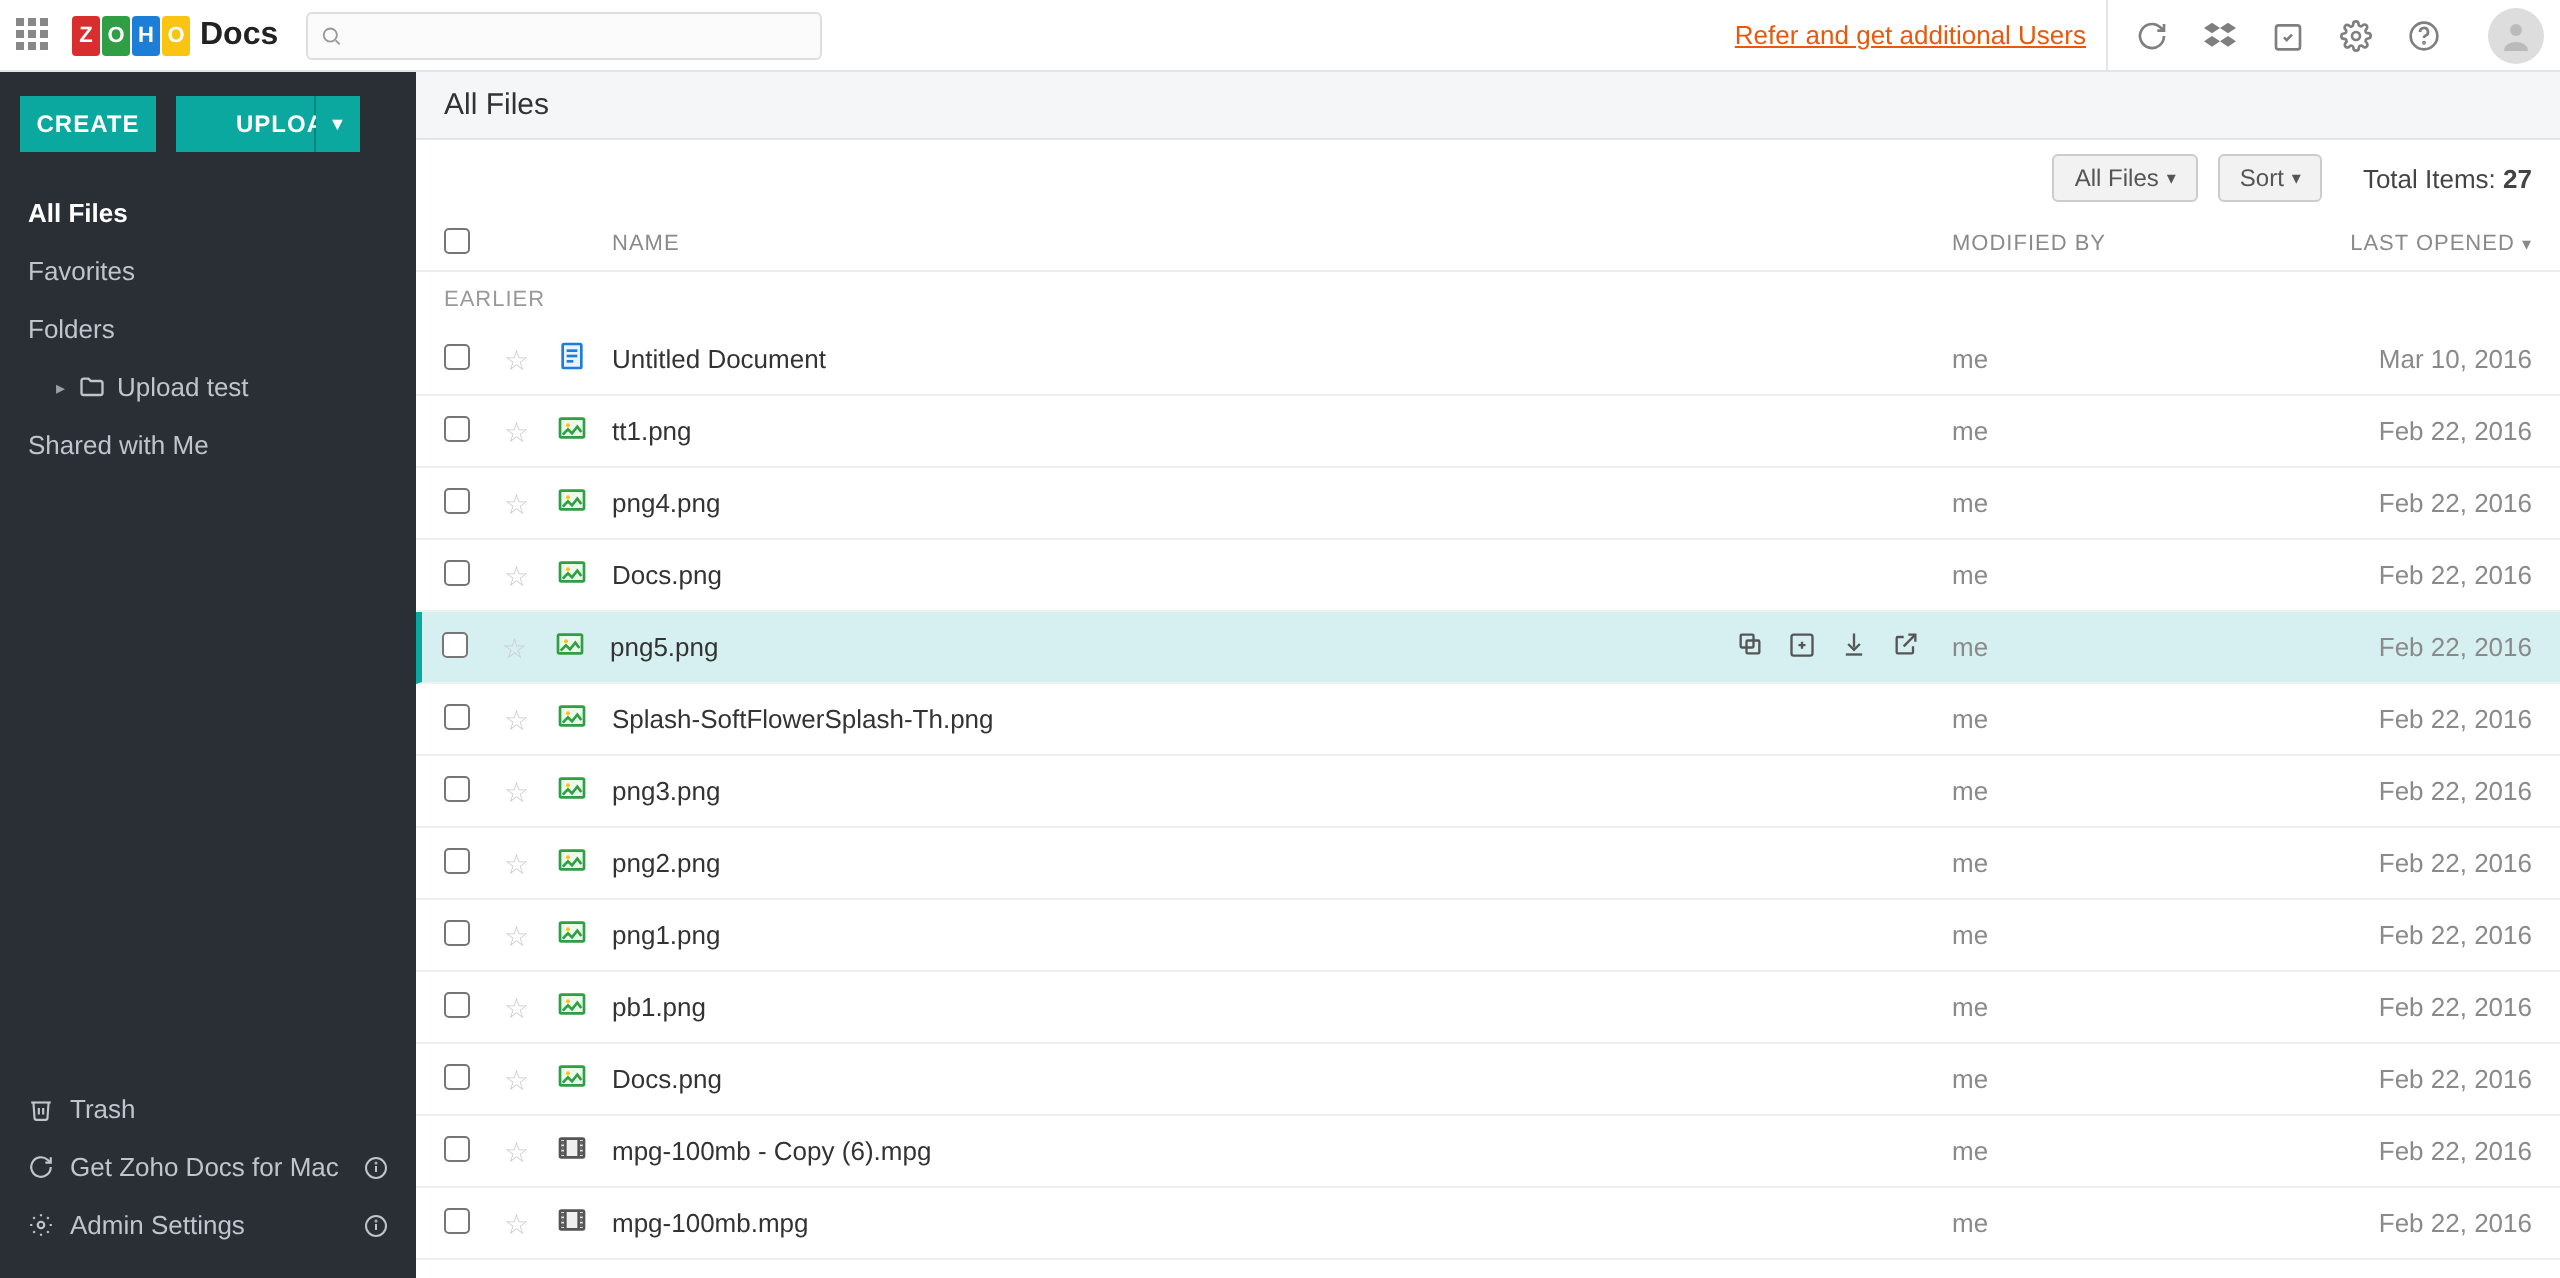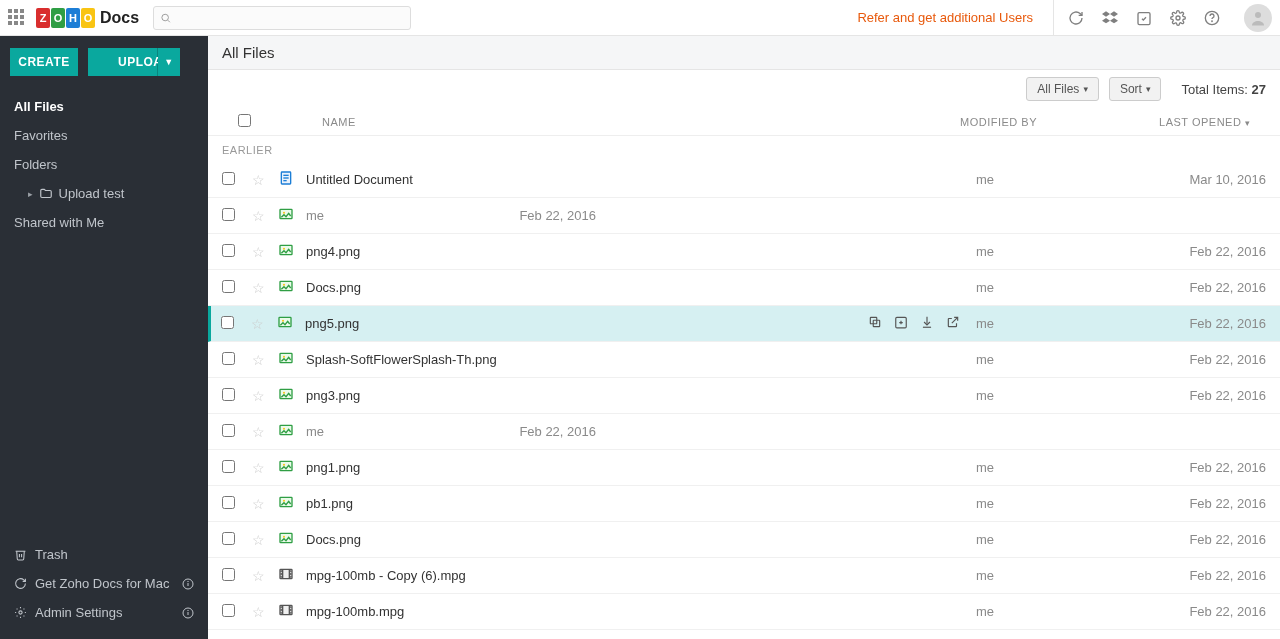--- a/index.html
+++ b/index.html
@@ -10,21 +10,21 @@
 .app-grid span { background:#888; }
 .logo { display:flex; align-items:center; gap:4px; margin-right:14px; }
 .logo-txt { display:inline-flex; height:20px; }
 .logo-txt span { width:14px; height:20px; display:inline-flex; align-items:center; justify-content:center; font-weight:700; color:#fff; font-size:11px; border-radius:2px; margin-right:1px;}
 .lz{background:#d92e2e;} .lo1{background:#2f9e44;} .lh{background:#1c7ed6;} .lo2{background:#f9c412;}
 .logo-docs { font-weight:600; font-size:16px; color:#222; }
 .searchbox { width:258px; height:24px; border:1px solid #ddd; border-radius:3px; display:flex; align-items:center; padding:0 6px; background:#fbfbfb; }
 .searchbox svg{color:#999;}
 .searchbox input { border:none; outline:none; background:transparent; font-size:12px; margin-left:4px; width:100%; color:#666; }
 .top-spacer { flex:1; }
-.refer-link { color:#e8590c; font-size:13px; margin-right:20px; cursor:pointer; }
+.refer-link { color:#e8590c; font-size:13px; margin-right:10px; cursor:pointer;text-decoration:underline; }
 .top-icons { display:flex; align-items:center; gap:18px; border-left:1px solid #e5e5e5; padding-left:14px; height:100%; }
 .top-icons .ti { color:#7f7f7f; cursor:pointer; display:flex; }
 .avatar { width:28px; height:28px; border-radius:50%; background:#ddd; display:flex; align-items:center; justify-content:center; margin-left:6px; cursor:pointer; }
 
 .shell { display:flex; height:calc(100% - 36px); }
 .sidebar { width:208px; background:#2a2f36; color:#d3d6da; display:flex; flex-direction:column; }
 .sb-actions { padding:12px 10px; display:flex; gap:10px; }
 .btn { background:#0aa89e; color:#fff; border:none; height:28px; font-size:12px; font-weight:600; letter-spacing:.5px; cursor:pointer; }
 .btn-create { width:68px; }
 .btn-upload-wrap { display:flex; }
@@ -39,21 +39,21 @@
 .sb-bl-left{display:flex;align-items:center;gap:8px;}
 
 .main { flex:1; display:flex; flex-direction:column; background:#fff; }
 .crumb-bar { height:34px; border-bottom:1px solid #e5e5e5; display:flex; align-items:center; padding:0 14px; background:#f5f6f7; }
 .crumb-title { font-size:15px; color:#333; }
 .controls { height:38px; display:flex; align-items:center; justify-content:flex-end; padding:6px 14px; gap:10px; }
 .dd-btn { background:#f2f2f2; border:1px solid #ccc; border-radius:3px; height:24px; padding:0 10px; font-size:12px; color:#555; cursor:pointer; display:inline-flex; align-items:center; gap:4px; }
 .total { font-size:13px; color:#444; margin-left:10px; }
 .total b{font-weight:700;}
 
-.tbl-head { display:flex; align-items:center; padding:0 30px; height:28px; color:#8a8a8a; font-size:11px; letter-spacing:.5px; border-bottom:1px solid #eee; }
+.tbl-head { display:flex; align-items:center; padding:0 14px; height:28px; color:#8a8a8a; font-size:11px; letter-spacing:.5px; border-bottom:1px solid #eee; }
 .col-cb{width:30px;} .col-star{width:26px;} .col-icon{width:28px;}
 .col-name{flex:1;} .col-mod{width:160px;} .col-last{width:130px; text-align:right;}
 .group-hdr { padding:8px 14px 6px; font-size:11px; color:#999; letter-spacing:.5px; }
 .rows { overflow-y:auto; }
 .row { display:flex; align-items:center; padding:0 14px; height:36px; border-bottom:1px solid #f0f0f0; }
 .row:hover, .row.sel { border-left:3px solid #0aa89e; padding-left:11px; }
 .row.sel { background:#d6f0f2;padding-left:10px; }
 .row .name { color:#333; font-size:13px; }
 .row .mod, .row .last { color:#8a8a8a; font-size:13px; }
 .row-actions { display:none; gap:12px; margin-right:16px; color:#555; }
@@ -255,20 +255,24 @@
         <div class="row">
           <div class="col-cb"><input type="checkbox" style=""></div>
           <div class="col-star"><span class="star">☆</span></div>
           <div class="col-icon"><span class="ficon">
               <svg width="16" height="16" viewBox="0 0 24 24" fill="none" stroke="#2f9e44" stroke-width="2">
                 <rect x="3" y="5" width="18" height="14" rx="1" fill="#eafbea"></rect>
                 <circle cx="9" cy="10" r="1.5" fill="#f9c412" stroke="none"></circle>
                 <path d="M5 17l4-4 3 3 4-5 3 4" stroke="#2f9e44"></path>
               </svg>
             </span></div>
+          <div class="col-name" style="display:flex;align-items:center;">
+            <span class="name">tt1.png</span>
+            <span style="flex:1"></span>
+          </div>
           <div class="col-mod"><span class="mod">me</span></div>
           <div class="col-last"><span class="last">Feb 22, 2016</span></div>
         </div>
         <div class="row">
           <div class="col-cb"><input type="checkbox" style=""></div>
           <div class="col-star"><span class="star">☆</span></div>
           <div class="col-icon"><span class="ficon">
               <svg width="16" height="16" viewBox="0 0 24 24" fill="none" stroke="#2f9e44" stroke-width="2">
                 <rect x="3" y="5" width="18" height="14" rx="1" fill="#eafbea"></rect>
                 <circle cx="9" cy="10" r="1.5" fill="#f9c412" stroke="none"></circle>
@@ -373,20 +377,24 @@
         <div class="row">
           <div class="col-cb"><input type="checkbox" style=""></div>
           <div class="col-star"><span class="star">☆</span></div>
           <div class="col-icon"><span class="ficon">
               <svg width="16" height="16" viewBox="0 0 24 24" fill="none" stroke="#2f9e44" stroke-width="2">
                 <rect x="3" y="5" width="18" height="14" rx="1" fill="#eafbea"></rect>
                 <circle cx="9" cy="10" r="1.5" fill="#f9c412" stroke="none"></circle>
                 <path d="M5 17l4-4 3 3 4-5 3 4" stroke="#2f9e44"></path>
               </svg>
             </span></div>
+          <div class="col-name" style="display:flex;align-items:center;">
+            <span class="name">png2.png</span>
+            <span style="flex:1"></span>
+          </div>
           <div class="col-mod"><span class="mod">me</span></div>
           <div class="col-last"><span class="last">Feb 22, 2016</span></div>
         </div>
         <div class="row">
           <div class="col-cb"><input type="checkbox" style=""></div>
           <div class="col-star"><span class="star">☆</span></div>
           <div class="col-icon"><span class="ficon">
               <svg width="16" height="16" viewBox="0 0 24 24" fill="none" stroke="#2f9e44" stroke-width="2">
                 <rect x="3" y="5" width="18" height="14" rx="1" fill="#eafbea"></rect>
                 <circle cx="9" cy="10" r="1.5" fill="#f9c412" stroke="none"></circle>

